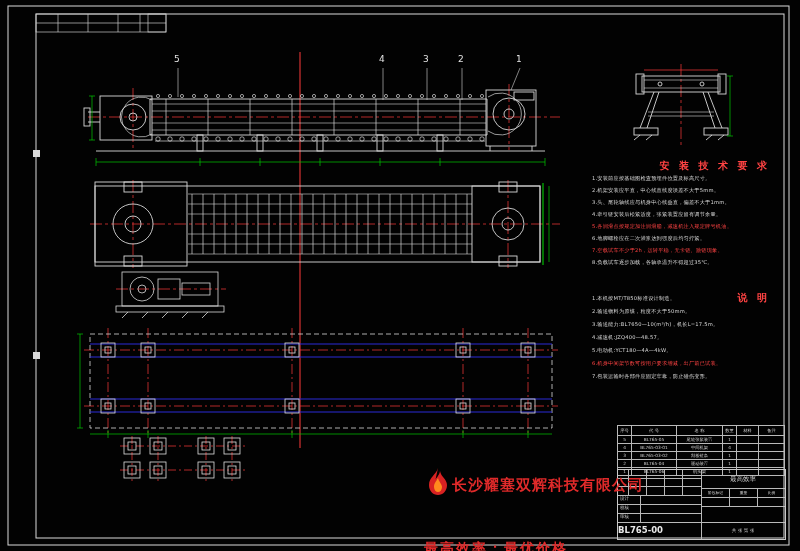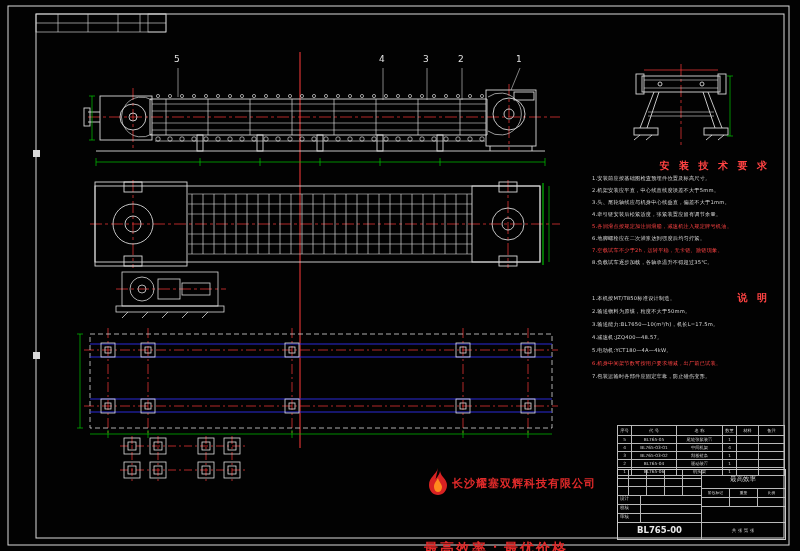--- a/index.html
+++ b/index.html
@@ -12,23 +12,23 @@
   .note{font-size:5.2px;letter-spacing:.2px;}
   .blocktitle{font-size:10px;font-weight:bold;letter-spacing:3px;text-align:right;width:180px;}
   #parts{position:absolute;border-collapse:collapse;table-layout:fixed;
          font-size:4.3px;color:#cfcfcf;}
   #parts td{border:0.6px solid #b9b9b9;padding:0;text-align:center;overflow:hidden;
             white-space:nowrap;height:7px;}
   #parts tr.hdr td{height:9px;}
   #tb{border:1px solid #c9c9c9;}
   .tbline{position:absolute;background:#b9b9b9;}
   .tbtxt{position:absolute;color:#cfcfcf;white-space:nowrap;}
-  .wm-co{position:absolute;color:#e02a2a;font-weight:bold;font-size:11px;letter-spacing:1px;}
+  .wm-co{position:absolute;color:#e02a2a;font-weight:bold;font-size:15px;letter-spacing:1px;}
   .wm-slogan{position:absolute;color:#e02a2a;font-weight:bold;font-size:14px;letter-spacing:2px;margin-top:48px;}
-  .dwgno{font-weight:bold;color:#e8e8e8;text-align:center;}
+  .dwgno{font-weight:bold;color:#e8e8e8;text-align:left;}
 </style>
 </head>
 <body>
 
 <div id="sheet">
 
   <svg id="art" class="abs" style="left:0;top:0" width="800" height="551" viewBox="0 0 800 551">
 
     <g stroke="#d9d9d9" fill="none" stroke-width="1">
       <rect x="8" y="6" width="781" height="539"></rect>

